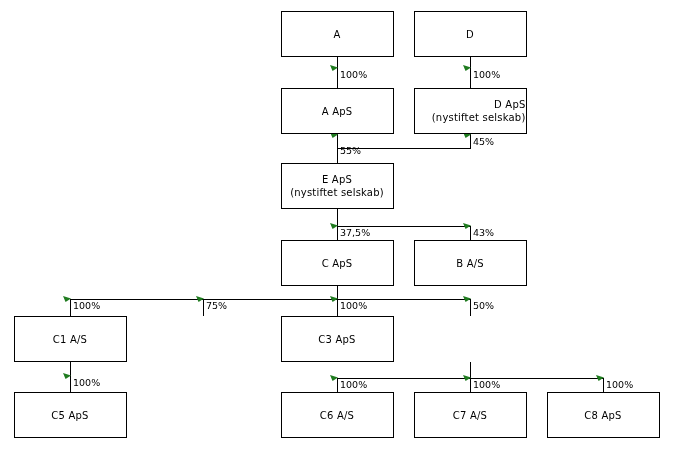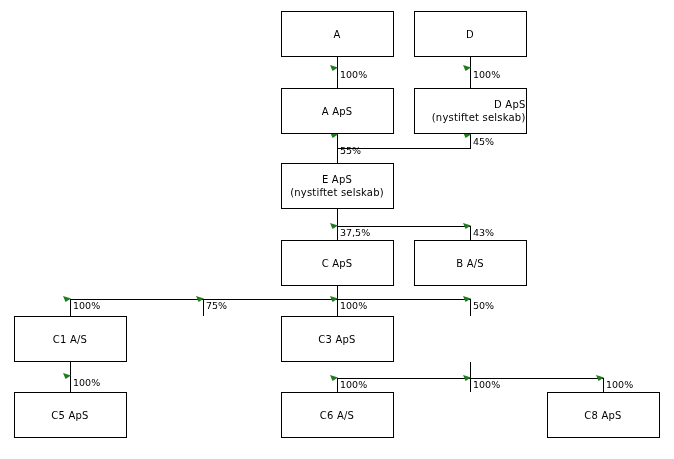--- a/index.html
+++ b/index.html
@@ -127,16 +127,19 @@
     </div>
     <div class="box" style="left: 280.5px; top: 316px;">
       <span>C3 ApS</span>
     </div>
     <div class="box" style="left: 13.5px; top: 392px;">
       <span>C5 ApS</span>
     </div>
     <div class="box" style="left: 280.5px; top: 392px;">
       <span>C6 A/S</span>
     </div>
+    <div class="box" style="left: 413.5px; top: 392px;">
+      <span>C7 A/S</span>
+    </div>
     <div class="box" style="left: 546.5px; top: 392px;">
       <span>C8 ApS</span>
     </div>
   </div>
 
 </body></html>

